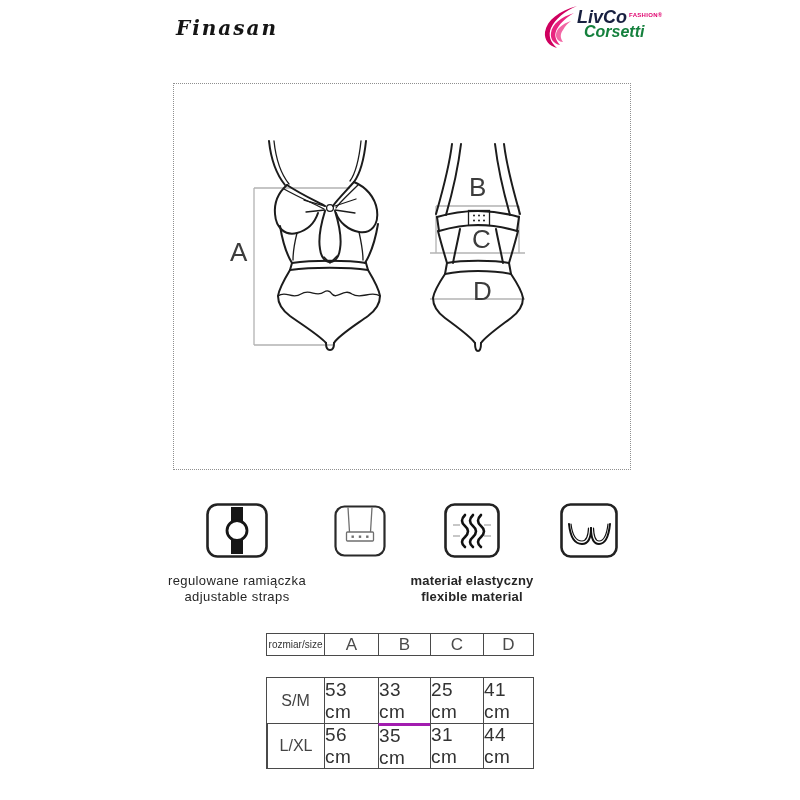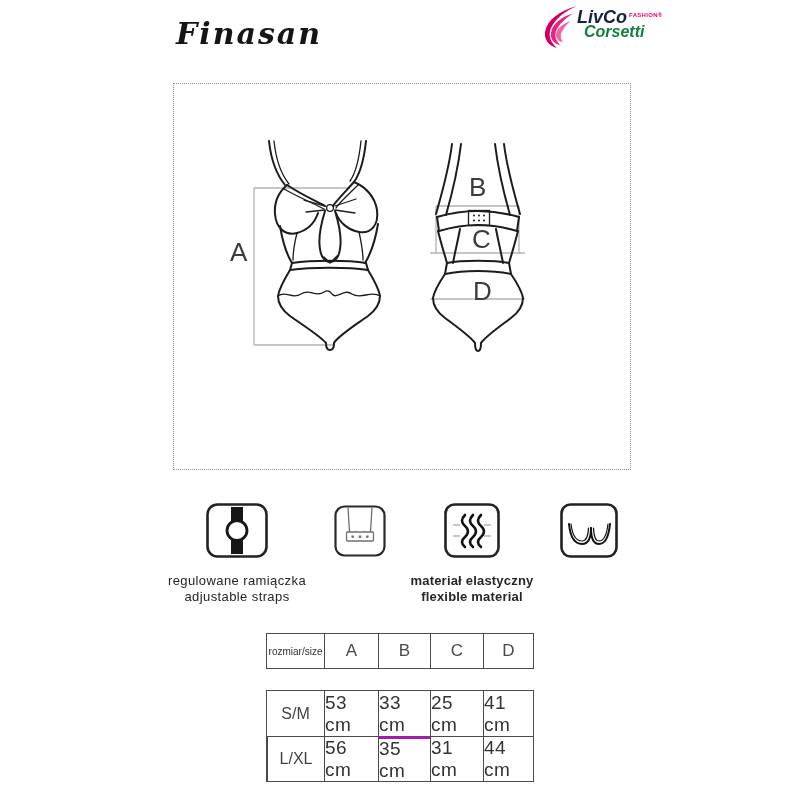--- a/index.html
+++ b/index.html
@@ -2,21 +2,21 @@
 <html><head>
 <meta charset="utf-8">
 <style>
   * { margin:0; padding:0; box-sizing:border-box; }
   html,body { width:800px; height:800px; background:#ffffff; overflow:hidden;
               font-family:"Liberation Sans", sans-serif; color:#2e2e2e; }
   .canvas { position:relative; width:800px; height:800px; background:#fff; }
 
   
   .product-title { position:absolute; left:176px; top:16px; font-family:"DejaVu Serif", serif;
-                   font-style:italic; font-weight:700; font-size:30px; letter-spacing:2px; color:#151515; }
+                   font-style:italic; font-weight:700; font-size:20px; letter-spacing:2px; color:#151515; }
 
   
   .logo { position:absolute; left:541px; top:5px; width:118px; height:46px; }
   .logo-swirl { position:absolute; left:0; top:0; }
   .logo-text { position:absolute; left:36px; top:3px; line-height:1; white-space:nowrap; }
   .logo-top { font-size:18px; font-weight:700; font-style:italic; color:#182040; letter-spacing:0; }
   .logo-fashion { font-size:6px; font-weight:700; color:#e0006e; vertical-align:6px; margin-left:2px; letter-spacing:.3px; }
   .logo-bottom { display:block; font-size:16px; font-weight:700; font-style:italic; color:#15803d; margin-top:-2px; padding-left:7px; }
 
   
@@ -33,21 +33,21 @@
   .feature .icon-wrap { height:58px; display:flex; align-items:flex-start; justify-content:center; }
   .caption { font-size:13px; line-height:16px; color:#262626; letter-spacing:.4px; font-weight:400; }
   .caption.bold { font-weight:700; letter-spacing:.2px; }
   .caption span { display:block; }
   .cap-mt16 { margin-top:12px; } .cap-mt8 { margin-top:6px; } .cap-mt18 { margin-top:15px; }
 
   
   .size-table { position:absolute; left:266px; top:633px; width:268px; }
   .tbl-head, .tbl-body { width:268px; border:1px solid #4a4a4a;
       display:grid; grid-template-columns:57px 54px 52px 53px auto; }
-  .tbl-head { height:36px; }
+  .tbl-head { height:23px; }
   .tbl-body { margin-top:21px; }
   .cell { display:flex; align-items:center; justify-content:center; border-left:1px solid #4a4a4a; }
   .cell:first-child { border-left:none; }
   .h-size { font-size:10px; color:#333; }
   .h-letter { font-size:17px; color:#4a4a4a; }
   .body-cell { height:45px; }
   .size-name { font-size:16px; color:#444; }
   .val { font-size:19px; color:#333; letter-spacing:.5px; }
 </style>
 </head>

